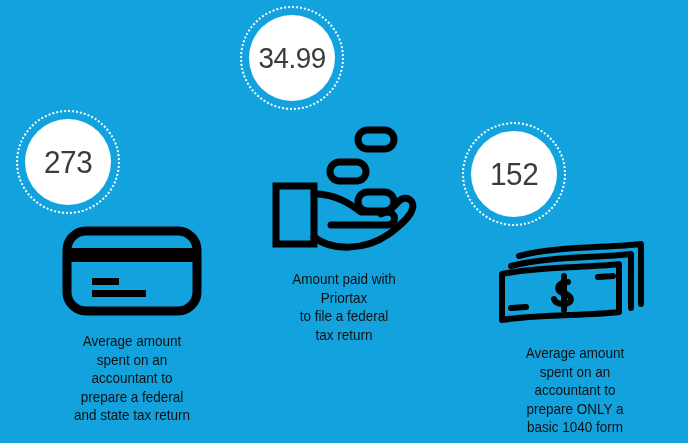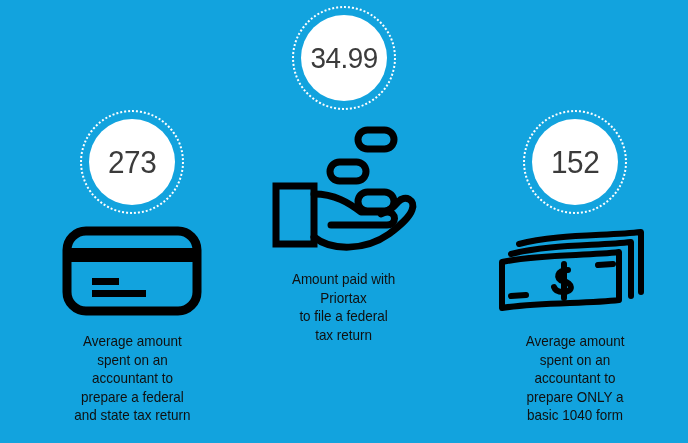--- a/index.html
+++ b/index.html
@@ -19,25 +19,24 @@
     width: 688px;
     height: 443px;
     background: #12a3de;
   }
 
   
   .column {
     position: absolute;
     display: flex;
     flex-direction: column;
-    align-items: center;
   }
   #col-left   { left: 16px;   top: 110px; width: 232px; }
   #col-center { left: 240px; top: 6px;   width: 208px; }
-  #col-right  { left: 462px; top: 110px; width: 226px; }
+  #col-right  { left: 462px; top: 122px; width: 226px; }
 
   
   .badge {
     position: relative;
     width: 104px;
     height: 104px;
     display: flex;
     align-items: center;
     justify-content: center;
   }

